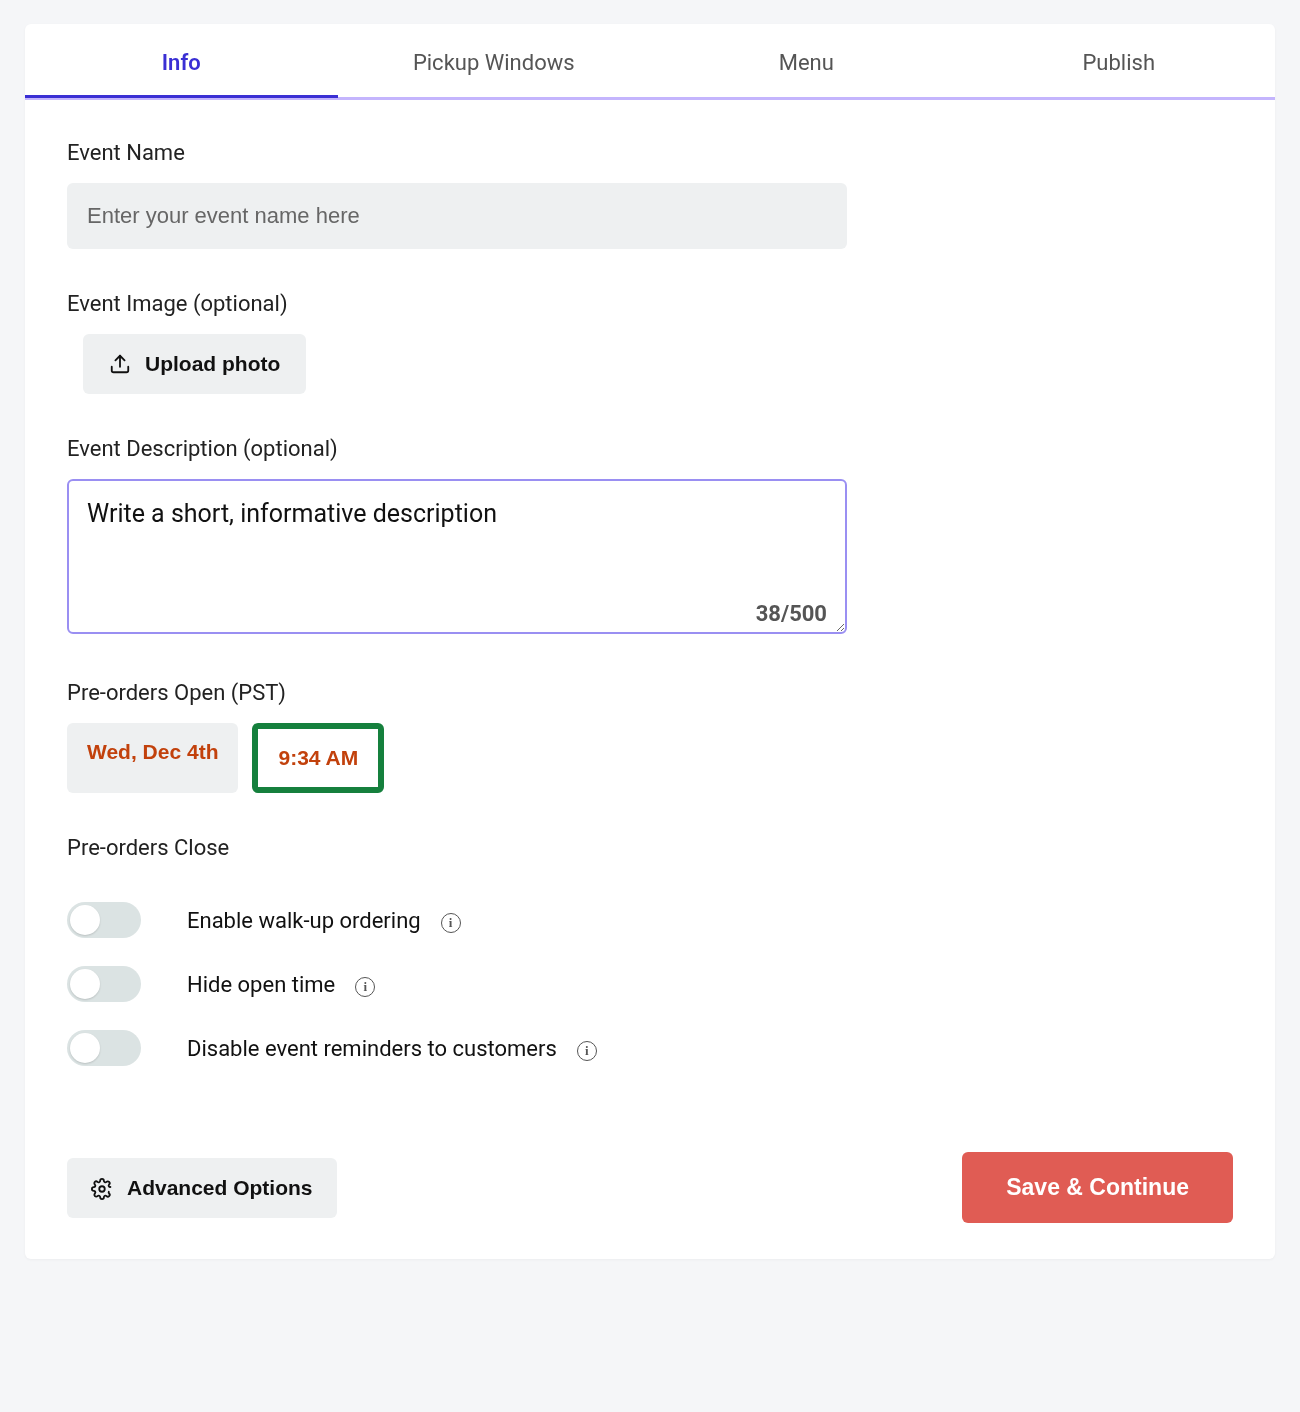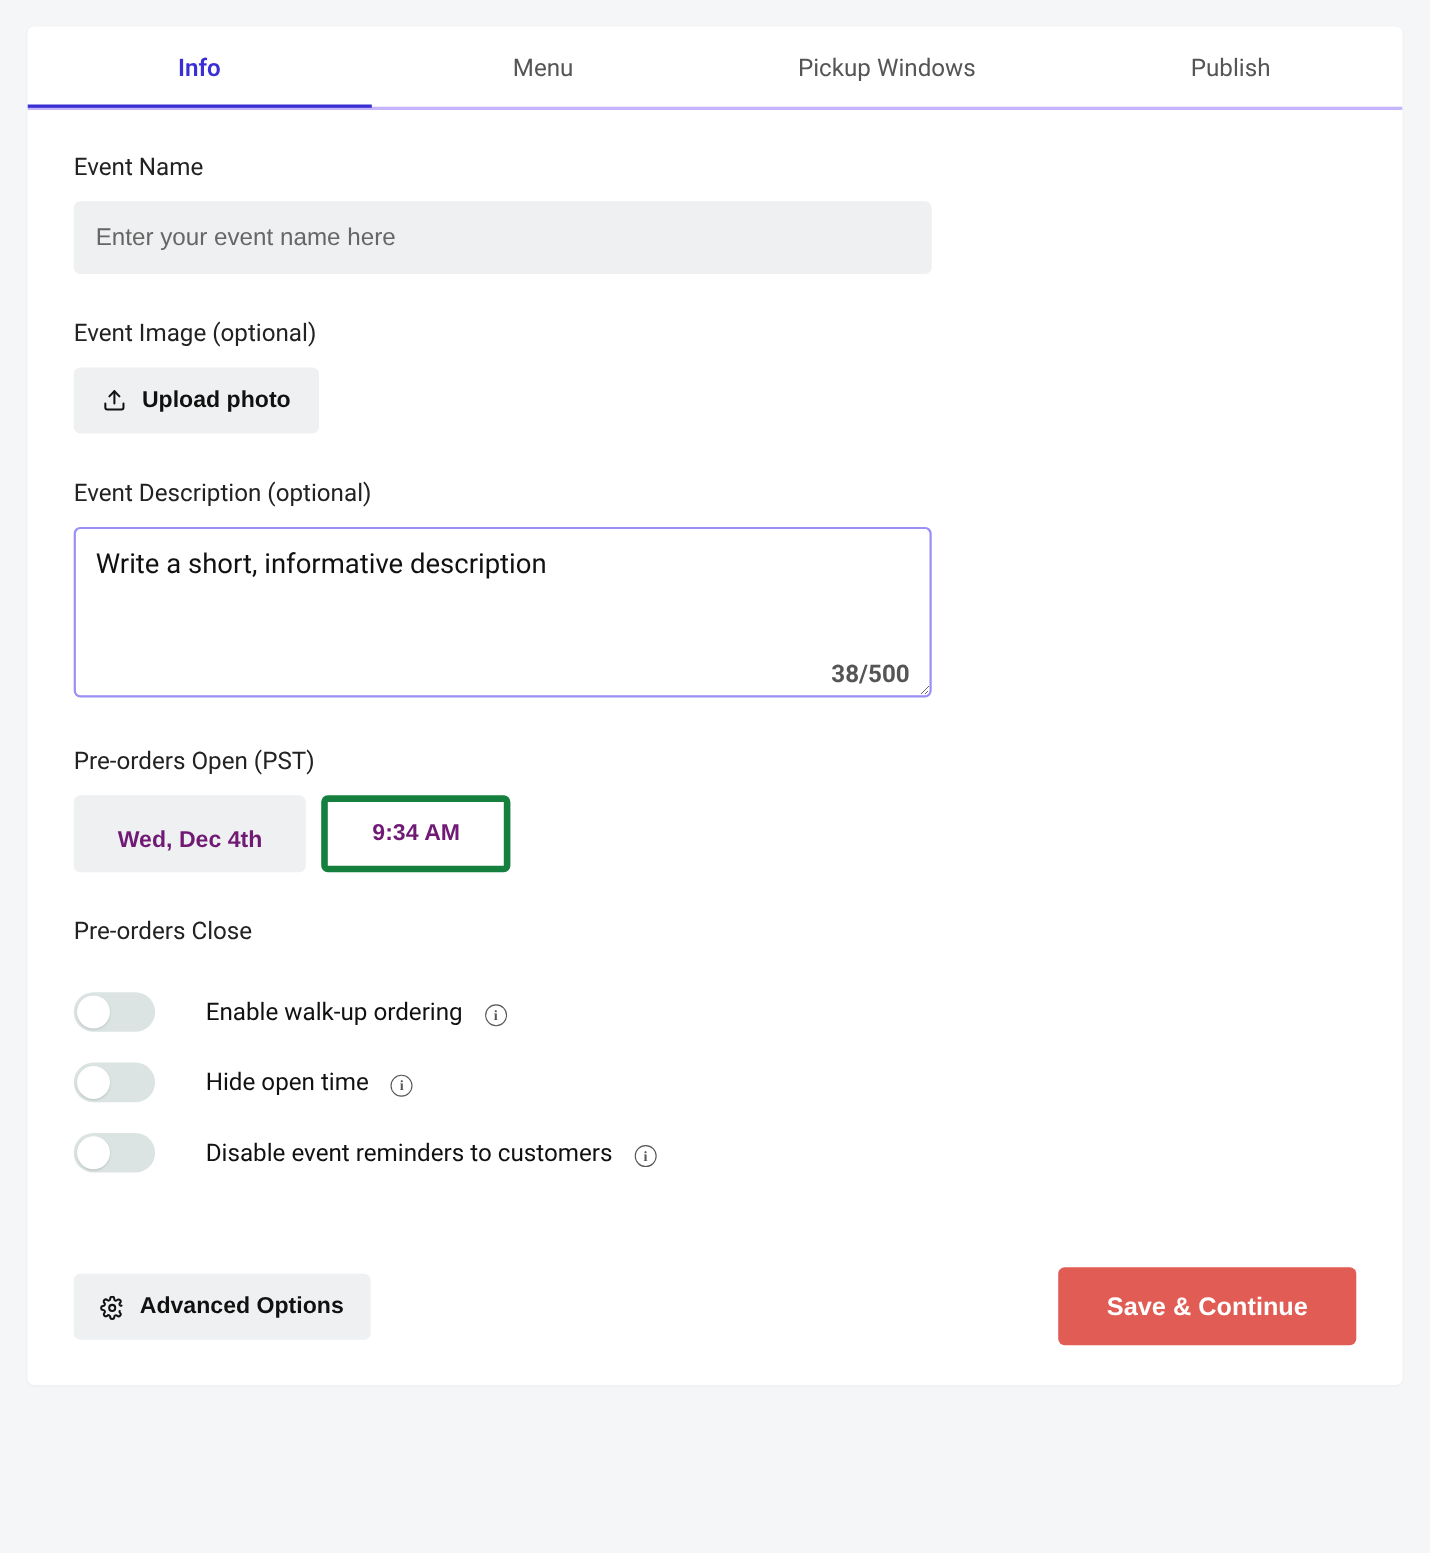--- a/index.html
+++ b/index.html
@@ -70,20 +70,21 @@
   align-items: center;
   gap: 14px;
   background: #eef0f1;
   border: none;
   border-radius: 6px;
   padding: 18px 26px;
   font-size: 21px;
   font-weight: 600;
   color: #111;
   cursor: pointer;
+  margin-left: 16px;
 }
 .upload-icon { width: 22px; height: 22px; }
 
 .desc-wrap {
   position: relative;
   max-width: 780px;
 }
 .desc-textarea {
   width: 100%;
   min-height: 155px;
@@ -101,28 +102,28 @@
   right: 20px;
   bottom: 12px;
   font-size: 22px;
   font-weight: 700;
   color: #555;
 }
 
 .pill-row { display: flex; gap: 14px; }
 .pill {
   display: inline-flex;
-  align-items: flex-end;
+  align-items: flex-start;
   gap: 16px;
   border: none;
   border-radius: 6px;
-  padding: 17px 40px;
+  padding: 17px 20px;
   font-size: 21px;
   font-weight: 600;
-  color: #701a75;
+  color: #c2410c;
   cursor: pointer;
 }
 .pill.grey { background: #eef0f1; }
 .pill.white {
   background: #fff;
   border: 6px solid #15803d;
 }
 .chevron-svg { width: 14px; height: 22px; }
 
 .toggle-section { margin-bottom: 50px; }
@@ -201,24 +202,24 @@
 </head>
 <body>
 
 <div class="card">
 
   <div class="tabs">
     <div class="tab active">
       <span>Info</span>
     </div>
     <div class="tab">
+      <span>Pickup Windows</span>
+    </div>
+    <div class="tab">
       <span>Menu</span>
-    </div>
-    <div class="tab">
-      <span>Pickup Windows</span>
     </div>
     <div class="tab">
       <span>Publish</span>
     </div>
   </div>
 
   <div class="form-body">
 
     <div class="field-block">
       <label class="field-label">Event Name</label>

